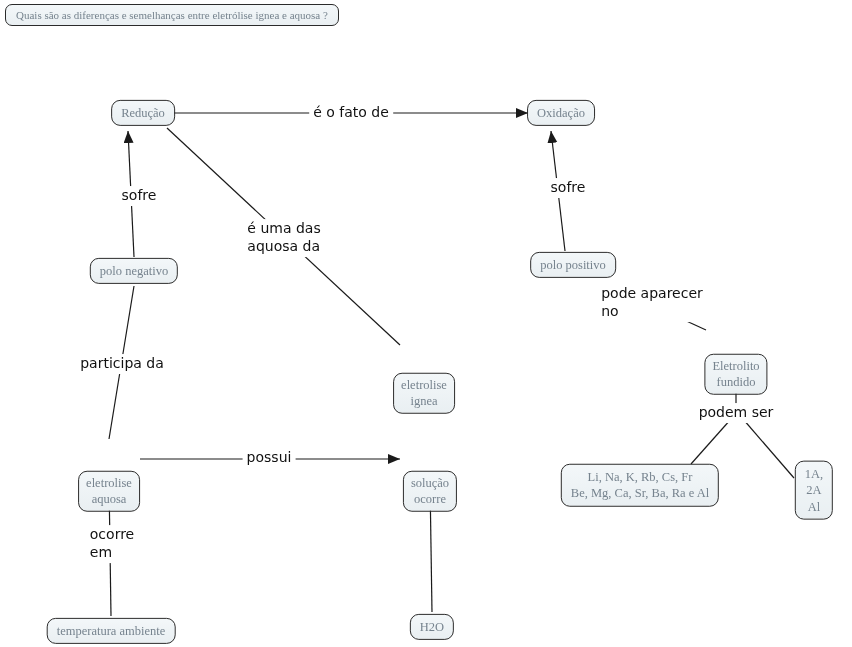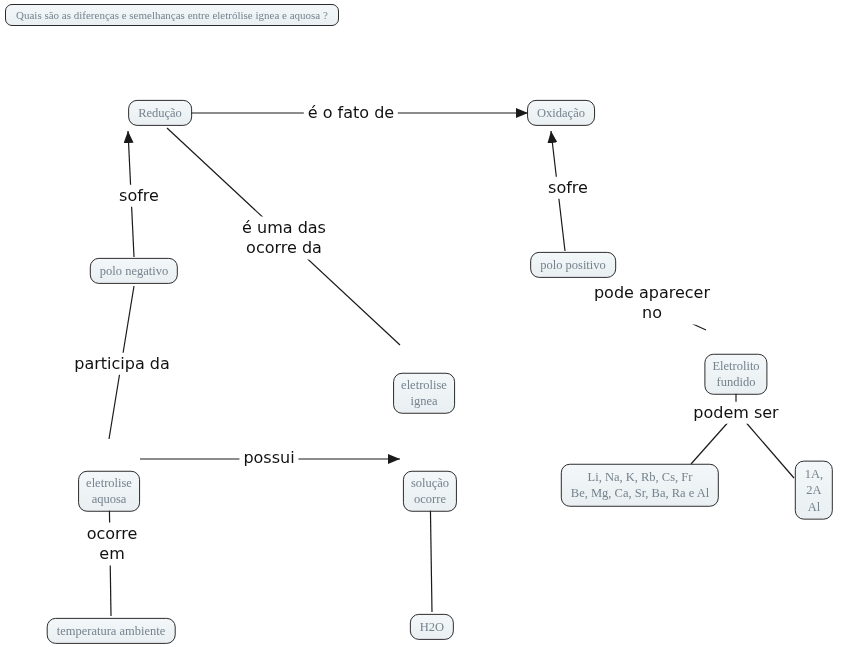--- a/index.html
+++ b/index.html
@@ -31,22 +31,22 @@
   .question{
     position:absolute;z-index:2;left:5px;top:4px;
     background:linear-gradient(180deg,var(--node-fill-top),var(--node-fill));
     border:1.5px solid var(--node-border);border-radius:7px;
     color:var(--node-text);font-size:11px;padding:4px 10px;
     white-space:nowrap;font-family:"Liberation Serif", serif;
   }
   .link-label{
     position:absolute;z-index:2;transform:translate(-50%,-50%);
     background:var(--canvas-bg);color:var(--label-text);
-    font-family:"DejaVu Sans", sans-serif;font-size:16px;line-height:1.28;
-    padding:1px 4px;text-align:center;white-space:pre-line;
+    font-family:"DejaVu Sans", sans-serif;font-size:14px;line-height:1.28;
+    padding:1px 4px;white-space:pre-line;
   }
 </style>
 </head>
 <body>
 
 <div class="canvas">
 
   <svg class="lines" width="852" height="647">
     <defs>
       <marker id="arrow" markerUnits="userSpaceOnUse" markerWidth="14" markerHeight="12" refX="12" refY="5" orient="auto">
@@ -62,21 +62,21 @@
     <line class="connector" x1="140" y1="459" x2="400" y2="459" marker-end="url(#arrow)"></line>
     <line class="connector" x1="736" y1="362" x2="736" y2="420"></line>
     <line class="connector" x1="731" y1="419" x2="691" y2="464"></line>
     <line class="connector" x1="743" y1="419" x2="794" y2="478"></line>
     <line class="connector" x1="109" y1="481" x2="111" y2="616"></line>
     <line class="connector" x1="430" y1="481" x2="432" y2="612"></line>
   </svg>
 
   <div class="question">Quais são as diferenças e semelhanças entre eletrólise ignea e aquosa ?</div>
 
-  <div class="node" style="left:160px;top:113px">Redução</div>
+  <div class="node" style="left:143px;top:113px">Redução</div>
   <div class="node" style="left:561px;top:113px">Oxidação</div>
   <div class="node" style="left:134px;top:271px">polo negativo</div>
   <div class="node" style="left:573px;top:265px">polo positivo</div>
   <div class="node small-pad" style="left:736px;top:343px">Eletrolito
 fundido</div>
   <div class="node small-pad" style="left:424px;top:362px">eletrolise
 ignea</div>
   <div class="node small-pad" style="left:109px;top:460px">eletrolise
 aquosa</div>
   <div class="node small-pad" style="left:430px;top:460px">solução
@@ -84,21 +84,21 @@
   <div class="node" style="left:640px;top:485px">Li, Na, K, Rb, Cs, Fr
 Be, Mg, Ca, Sr, Ba, Ra e Al</div>
   <div class="node" style="left:814px;top:490px">1A, 2A Al</div>
   <div class="node" style="left:111px;top:631px">temperatura ambiente</div>
   <div class="node" style="left:432px;top:627px">H2O</div>
 
   <div class="link-label" style="left:351px;top:113px">é o fato de</div>
   <div class="link-label" style="left:139px;top:196px">sofre</div>
   <div class="link-label" style="left:568px;top:188px">sofre</div>
   <div class="link-label" style="left:284px;top:238px">é uma das
-ocorre da</div>
+aquosa da</div>
   <div class="link-label" style="left:652px;top:303px">pode aparecer
 no</div>
   <div class="link-label" style="left:122px;top:364px">participa da</div>
   <div class="link-label" style="left:269px;top:458px">possui</div>
   <div class="link-label" style="left:736px;top:413px">podem ser</div>
   <div class="link-label" style="left:112px;top:544px">ocorre
 em</div>
 
 </div>
 

